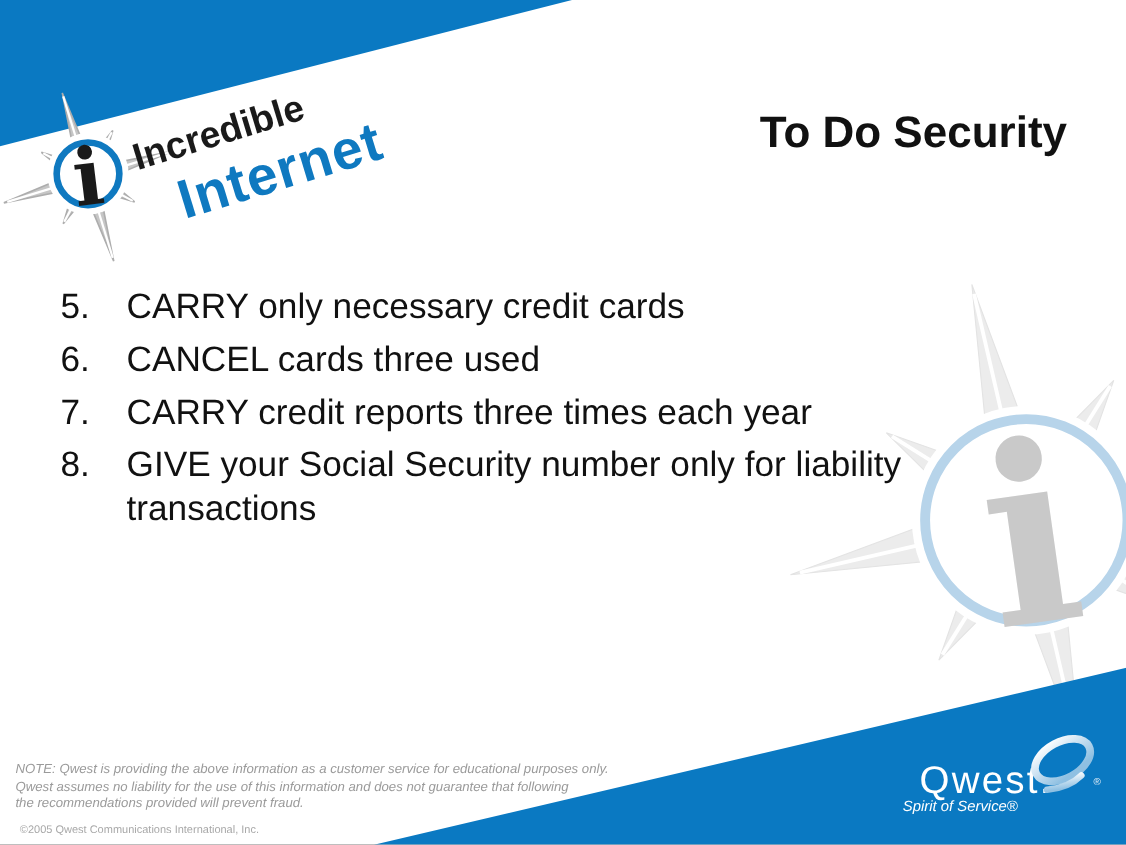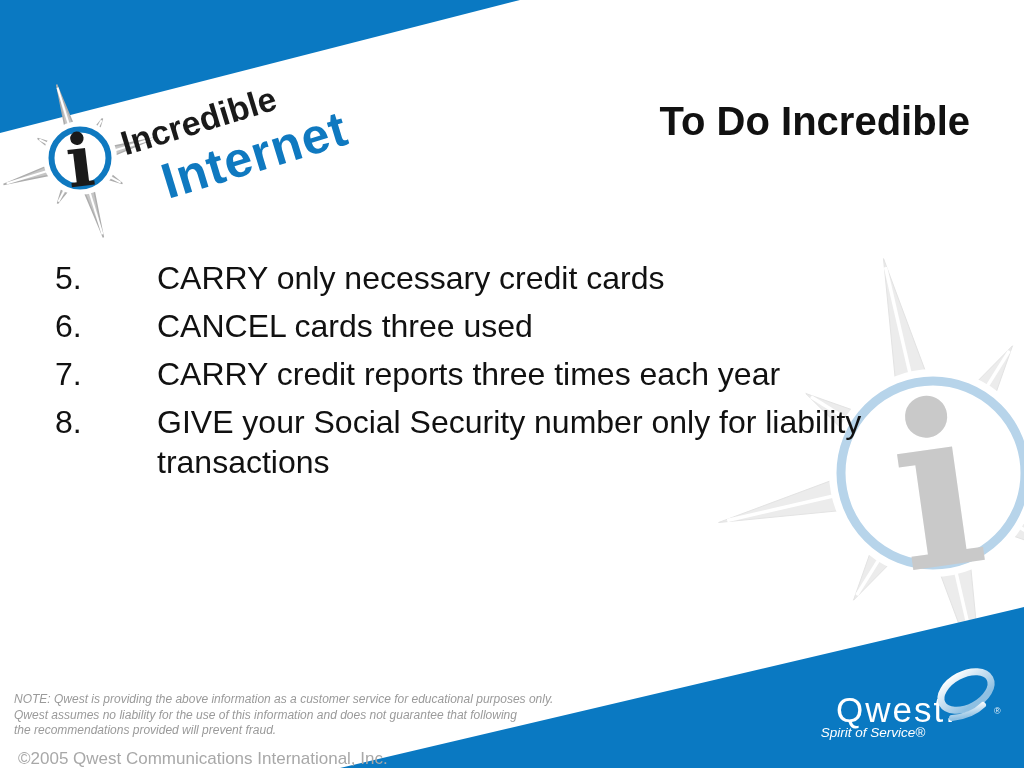--- a/index.html
+++ b/index.html
@@ -14,31 +14,31 @@
     font-size:40px;font-weight:bold;color:#111;letter-spacing:0;
     white-space:nowrap;
   }
   
   .checklist{position:absolute;left:55px;top:258px;width:950px;z-index:2;}
   .row{display:flex;margin-bottom:8px;}
   .num{
     width:60px;flex:0 0 60px;font-size:32px;line-height:40px;color:#111;
   }
   .item-text{
-    font-size:32px;line-height:40px;color:#111;white-space:pre-line;margin-left:42px;
+    font-size:32px;line-height:40px;color:#111;white-space:pre-line;
   }
   
   .note{
     position:absolute;left:14px;top:692px;width:640px;z-index:2;
     font-size:12px;line-height:15.5px;font-style:italic;color:#9a9a9a;
     white-space:pre-line;
   }
   .copyright{
     position:absolute;left:18px;top:749px;z-index:2;
-    font-size:17px;color:#a8a8a8;white-space:nowrap;
+    font-size:10px;color:#a8a8a8;white-space:nowrap;
   }
   
   .logo-text{
     position:absolute;left:96px;top:128px;z-index:3;
     transform:rotate(-17deg);transform-origin:0 0;
   }
   .logo-word1{
     font-size:34px;font-weight:bold;color:#1a1a1a;line-height:34px;
     padding-top:6px;margin-left:20px;letter-spacing:0;white-space:nowrap;
   }
@@ -112,21 +112,21 @@
       <circle cx="80" cy="158" r="28.5" fill="#ffffff" stroke="#0f79c0" stroke-width="6"></circle>
       <text x="80" y="186" text-anchor="middle" font-family="DejaVu Serif,serif" font-weight="bold" font-size="72" fill="#1a1a1a" transform="rotate(-7 80 160)">i</text>
     </g>
   </svg>
 
   <div class="logo-text">
     <div class="logo-word1">Incredible</div>
     <div class="logo-word2">Internet</div>
   </div>
 
-  <div class="title">To Do Incredible</div>
+  <div class="title">To Do Security</div>
 
   <div class="checklist">
     <div class="row">
       <span class="num">5.</span>
       <span class="item-text">CARRY only necessary credit cards</span>
     </div>
     <div class="row">
       <span class="num">6.</span>
       <span class="item-text">CANCEL cards three used</span>
     </div>

